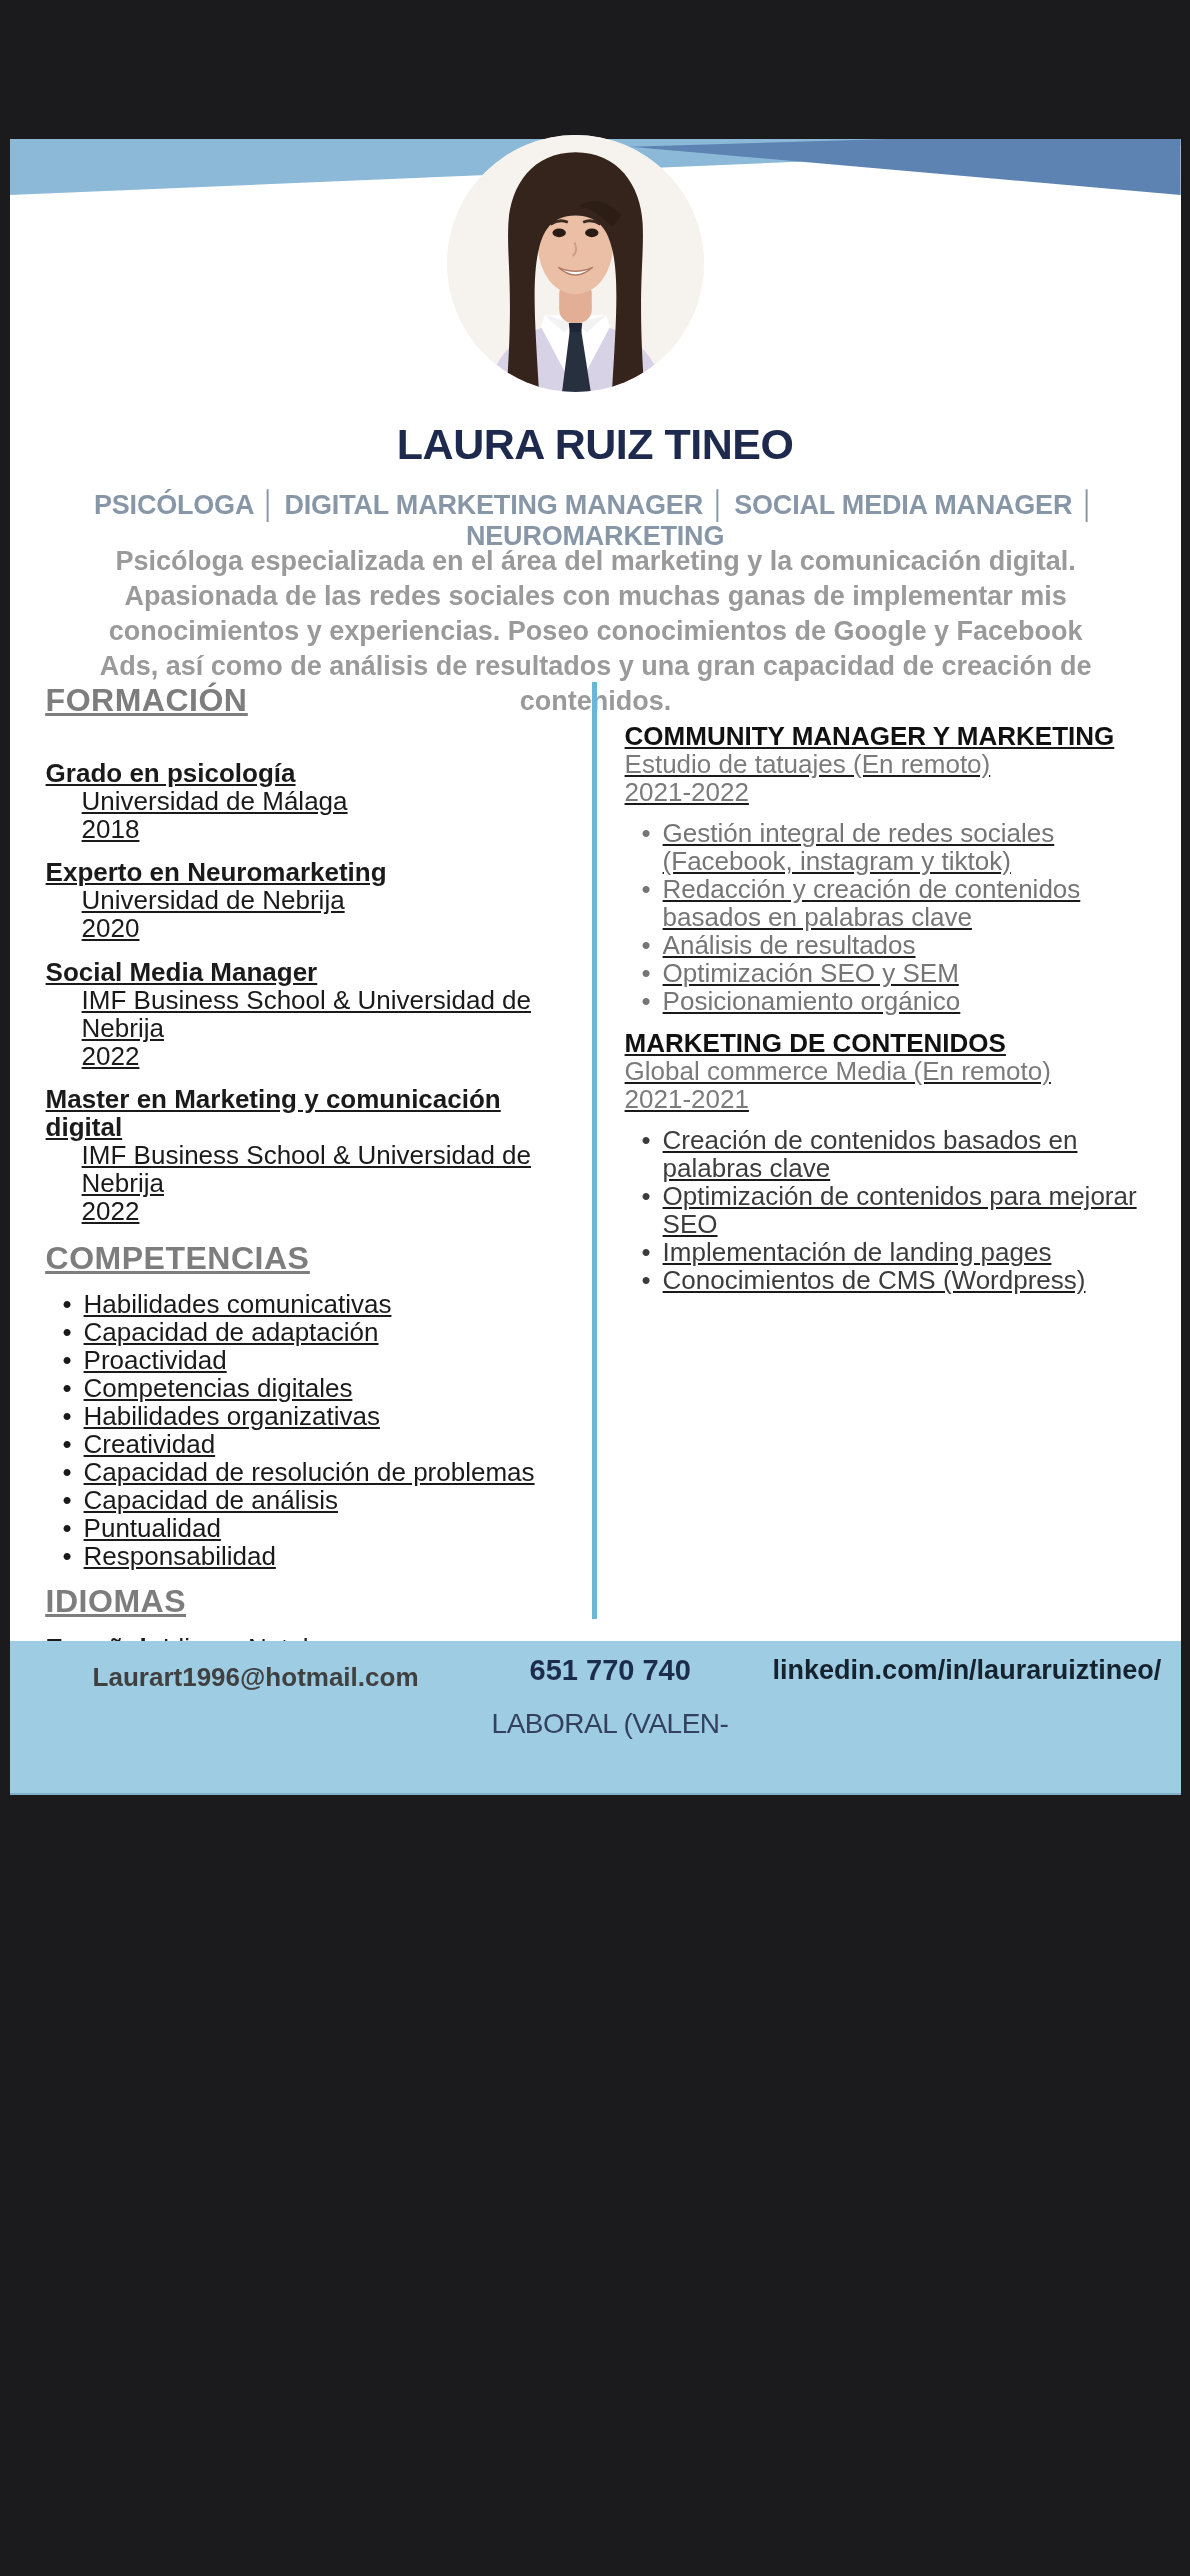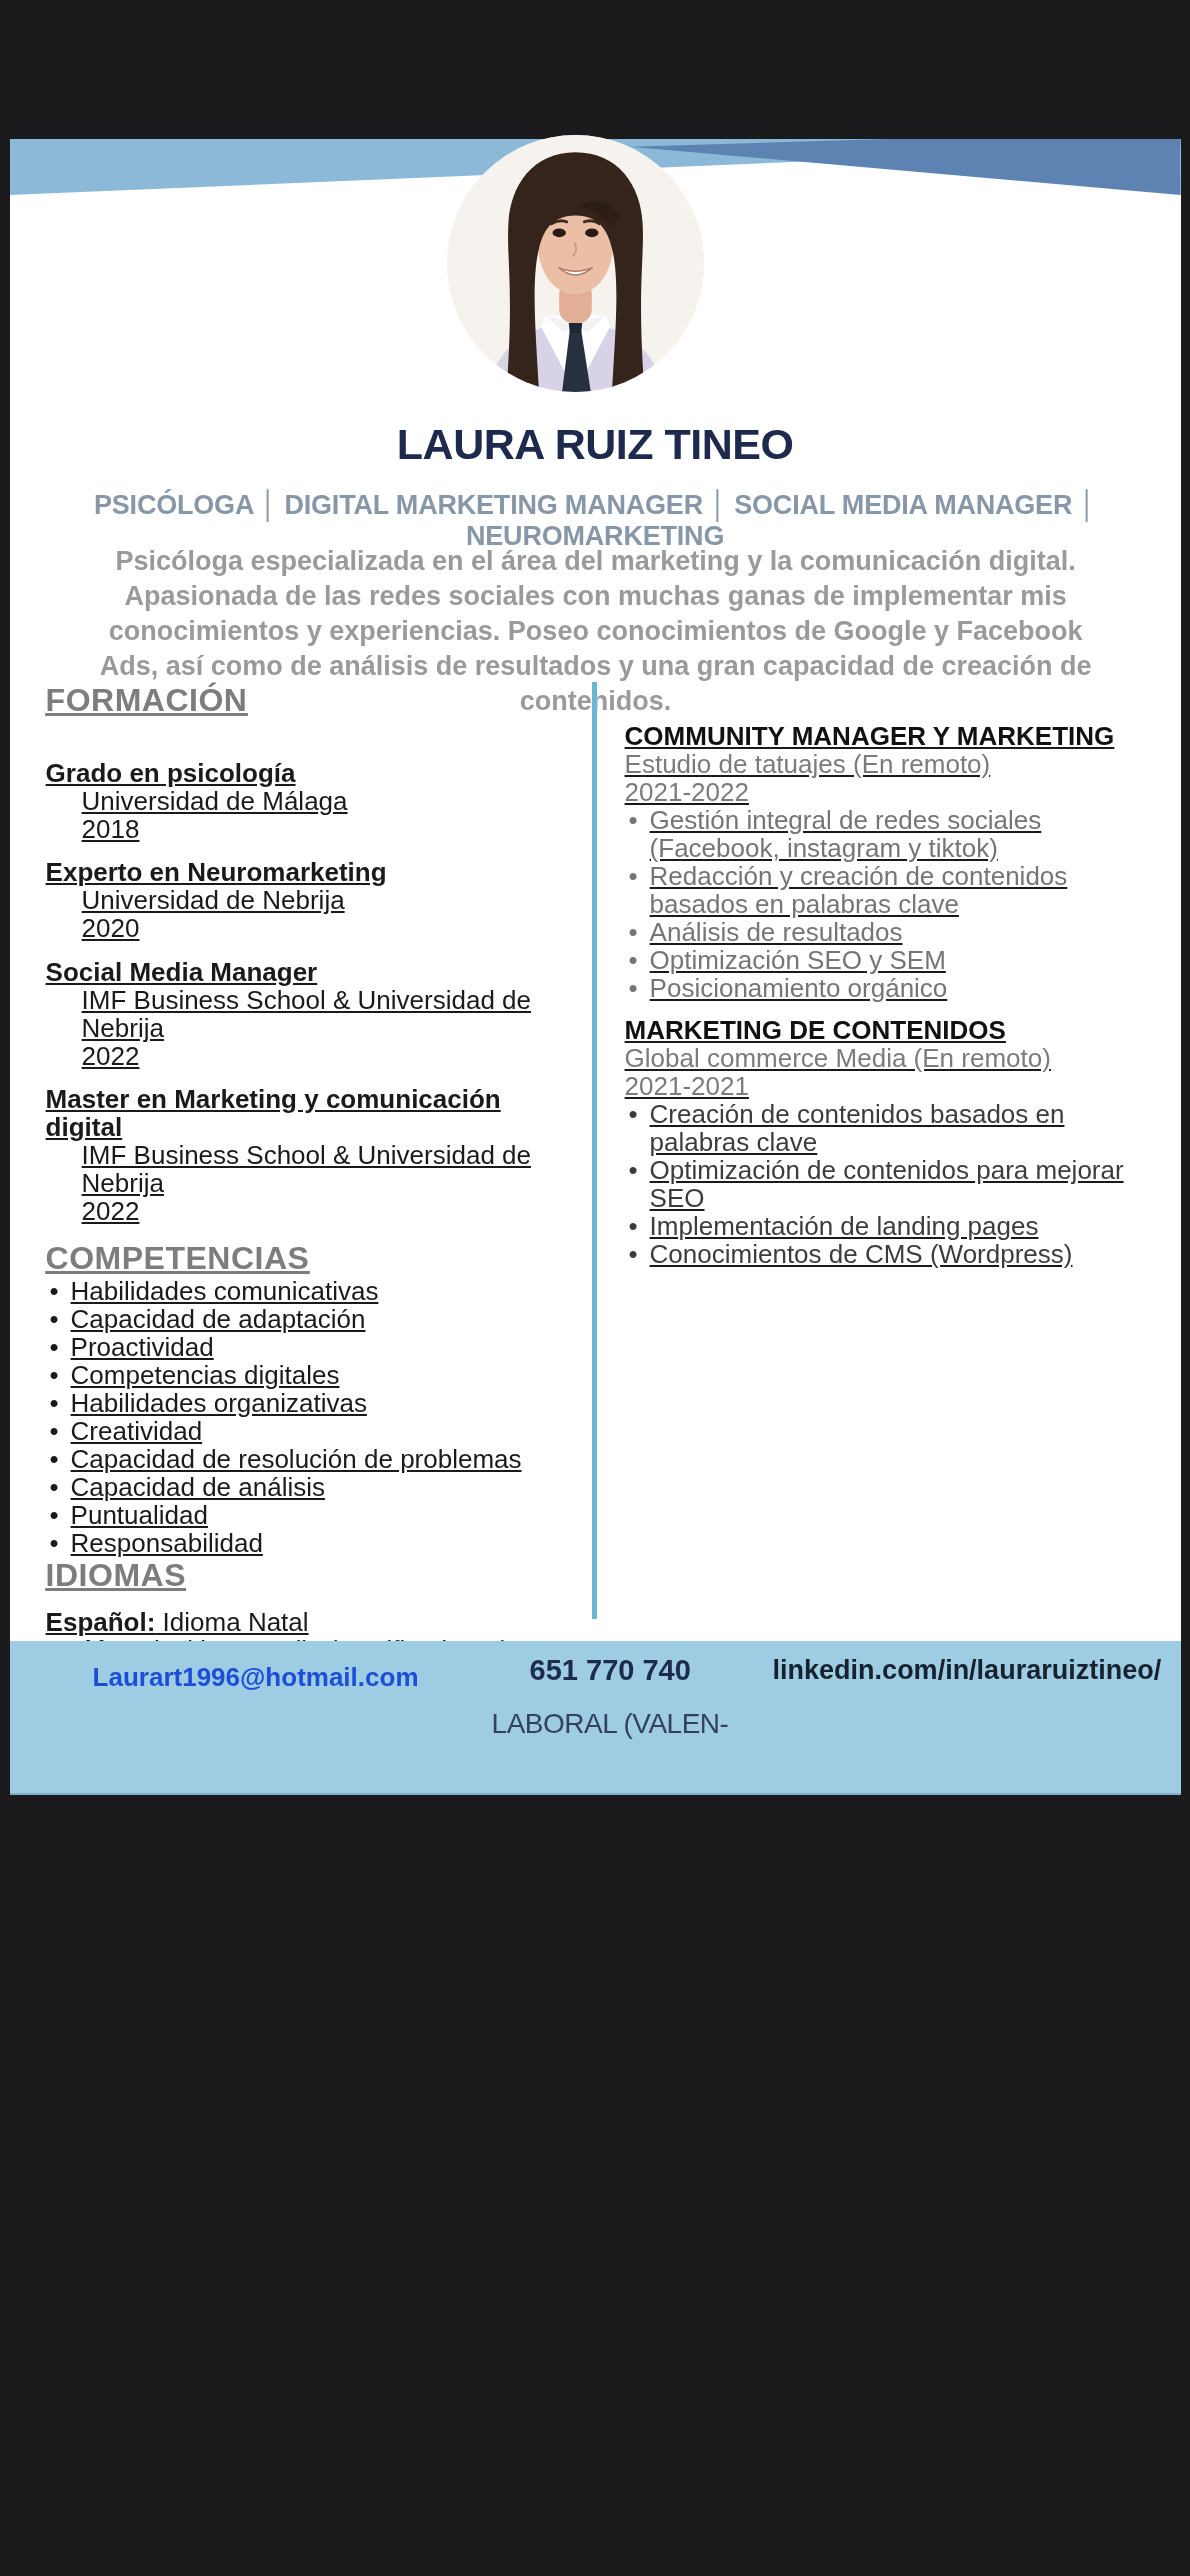--- a/index.html
+++ b/index.html
@@ -57,21 +57,21 @@
     margin:0;font-size:32px;font-weight:700;color:#7d7d7d;
     text-decoration:underline;letter-spacing:0.5px;
   }
   
   .edu{margin-top:40px;}
   .edu .entry{margin-bottom:15.3px;}
   .edu .title{font-weight:700;line-height:28px;}
   .edu .line{padding-left:36px;line-height:28px;}
   
   .comp-title{margin-top:13.4px;}
-  ul.plain{list-style:none;margin:0;padding:0;}
+  ul.plain{list-style:none;margin:13px;padding:0;}
   ul.plain li{position:relative;padding-left:25px;line-height:28px;}
   ul.plain li::before{content:"•";position:absolute;left:3.8px;}
   .skills{margin-top:21px;}
   
   .idiomas-title{margin-top:27px;}
   .langs{margin-top:13.4px;}
   .langs .line{line-height:28px;}
   .langs .lbl{font-weight:700;}
   
   .job{margin-top:40px;}
@@ -79,21 +79,21 @@
   .job .jsub{line-height:28px;color:#7b7b7b;}
   .job1-bullets{margin-top:34px;color:#757575;}
   .job2{margin-top:14.4px;}
   .job2-bullets{margin-top:27px;color:#3c3c3c;}
   
   .footer{
     position:absolute;left:0;bottom:0;width:1171px;height:154px;
     background:#9dcce3;border-bottom:2.9px solid #7fafc9;box-sizing:border-box;
   }
   .footer .email{
-    position:absolute;left:83px;top:21px;font-size:26px;font-weight:700;color:#1d4ed8;
+    position:absolute;left:83px;top:21px;font-size:26px;font-weight:700;color:#404040;
   }
   .footer .phone{
     position:absolute;left:520px;top:12.5px;font-size:29px;font-weight:700;color:#1d2b4e;
   }
   .footer .linkedin{
     position:absolute;left:763px;top:14.4px;font-size:27px;font-weight:700;color:#16222e;
   }
   .footer .location{
     position:absolute;left:482px;top:67px;font-size:28px;font-weight:400;
     color:#33415f;letter-spacing:-0.5px;

